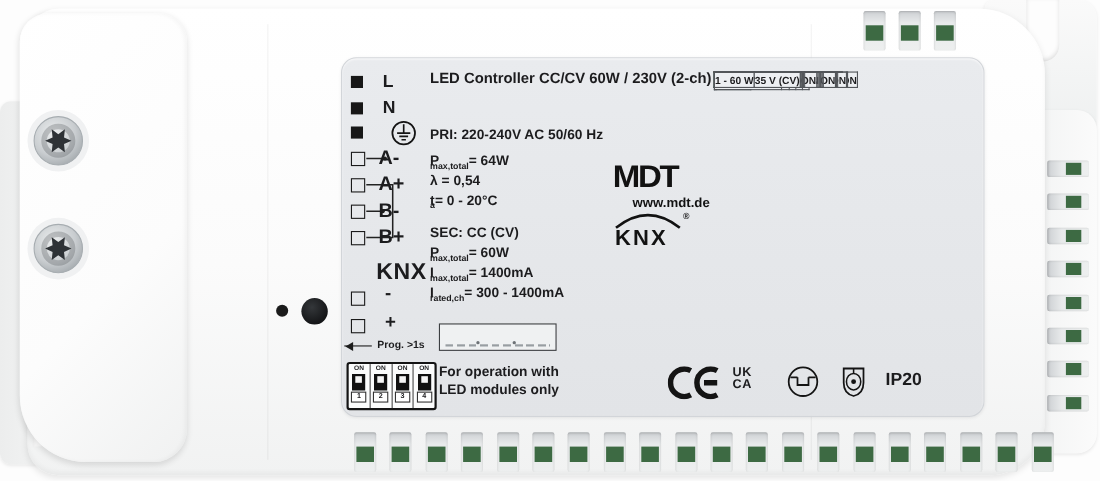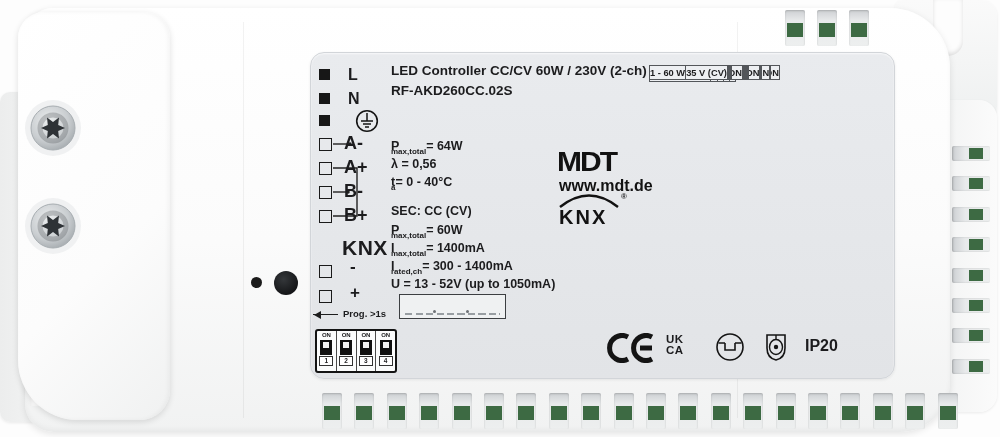--- a/index.html
+++ b/index.html
@@ -54,21 +54,21 @@
   .dip{left:4px;top:276px;width:78px;height:40px;border:2px solid #141414;border-radius:3px;background:#fbfcfc;display:flex;position:absolute;}
   .dip .unit{position:relative;flex:1;border-right:1px solid #4a4a4a;display:flex;flex-direction:column;align-items:center;padding-top:1px;}
   .dip .unit:last-child{border-right:none;}
   .dip .on{position:static;font-size:6px;font-weight:bold;line-height:7px;}
   .dip .sw{position:static;width:12px;height:15px;background:#111;margin-top:1px;}
   .dip .nub{position:static;display:block;width:6px;height:6px;background:#f5f5f5;margin:2px auto 0;}
   .dip .num{position:static;width:12px;height:8px;border:1px solid #333;font-size:6.5px;font-weight:bold;text-align:center;line-height:8px;margin-top:1px;background:#fff;}
   .opnote{left:88px;top:277px;font-weight:bold;font-size:12.5px;line-height:16px;white-space:nowrap;}
   
   .mdt{left:246px;top:91px;font-size:30px;font-weight:900;letter-spacing:-2px;transform:scaleY(.95);color:#121212;}
-  .mdt-url{left:248px;top:124px;font-size:16px;font-weight:bold;color:#121212;}
+  .mdt-url{left:264px;top:124px;font-size:12px;font-weight:bold;color:#121212;}
   .knx-arc{left:246px;top:140px;}
   .knx-word{left:248px;top:153px;font-size:20px;font-weight:900;letter-spacing:2px;color:#121212;}
   .knx-reg{left:310px;top:139px;font-size:8px;font-weight:bold;}
   .ukca{left:355px;top:281px;font-size:11.5px;font-weight:800;line-height:10.5px;letter-spacing:.4px;}
   .ip20{left:494px;top:284px;font-size:16px;font-weight:bold;}
   
   .swtable{left:338px;top:12px;border-collapse:collapse;table-layout:fixed;width:235px;font-size:9.3px;}
   .swtable th,.swtable td{position:static;border:1px solid #53565a;background:#edeff2;text-align:center;padding:0;height:13px;line-height:10px;font-weight:600;white-space:nowrap;overflow:hidden;}
   .swtable th{font-weight:bold;height:15px;}
   .swtable sub{font-size:7px;}
@@ -249,29 +249,28 @@
     <div class="sq-o" style="top:212px"></div>
     <div class="sq-o" style="top:237px"></div>
     <div class="term t-pm" style="top:204px">-</div>
     <div class="term t-pm" style="top:230px">+</div>
 
     <div class="prog-head"></div>
     <div class="prog-line"></div>
     <div class="prog-txt">Prog. &gt;1s</div>
 
     <div class="spec l-title">LED Controller CC/CV 60W / 230V (2-ch)</div>
-    <div class="spec l-model">RF-AKD260CC.02S</div>
+    <div class="spec l-pri">PRI: 220-240V AC 50/60 Hz</div>
     <div class="spec l-pmax1"><span>P</span><sub>max,total</sub><span> = 64W</span></div>
-    <div class="spec l-lambda">λ = 0,56</div>
-    <div class="spec l-ta"><span>t</span><sub>a</sub><span> = 0 - 40°C</span></div>
+    <div class="spec l-lambda">λ = 0,54</div>
+    <div class="spec l-ta"><span>t</span><sub>a</sub><span> = 0 - 20°C</span></div>
     <div class="spec l-sec">SEC: CC (CV)</div>
     <div class="spec l-pmax2"><span>P</span><sub>max,total</sub><span> = 60W</span></div>
     <div class="spec l-imax"><span>I</span><sub>max,total</sub><span> = 1400mA</span></div>
     <div class="spec l-iout"><span>I</span><sub>rated,ch</sub><span> = 300 - 1400mA</span></div>
-    <div class="spec l-u">U = 13 - 52V (up to 1050mA)</div>
 
     <div class="addr-box">
       <div class="addr-dashes"></div>
       <div class="addr-dot" style="left:33px"></div>
       <div class="addr-dot" style="left:66px"></div>
     </div>
 
     <div class="dip">
       <div class="unit">
           <span class="on">ON</span>
@@ -294,20 +293,24 @@
           </span>
           <span class="num">3</span>
         </div>
       <div class="unit">
           <span class="on">ON</span>
           <span class="sw">
             <span class="nub"></span>
           </span>
           <span class="num">4</span>
         </div>
+    </div>
+    <div class="opnote">
+      <span style="position:static;display:block">For operation with</span>
+      <span style="position:static;display:block">LED modules only</span>
     </div>
 
     <div class="mdt">MDT</div>
     <div class="mdt-url">www.mdt.de</div>
     <svg class="knx-arc" width="64" height="16">
       <path d="M3 14 Q32 -9 61 14" fill="none" stroke="#121212" stroke-width="2.4"></path>
     </svg>
     <div class="knx-word">KNX</div>
     <div class="knx-reg">®</div>
 

